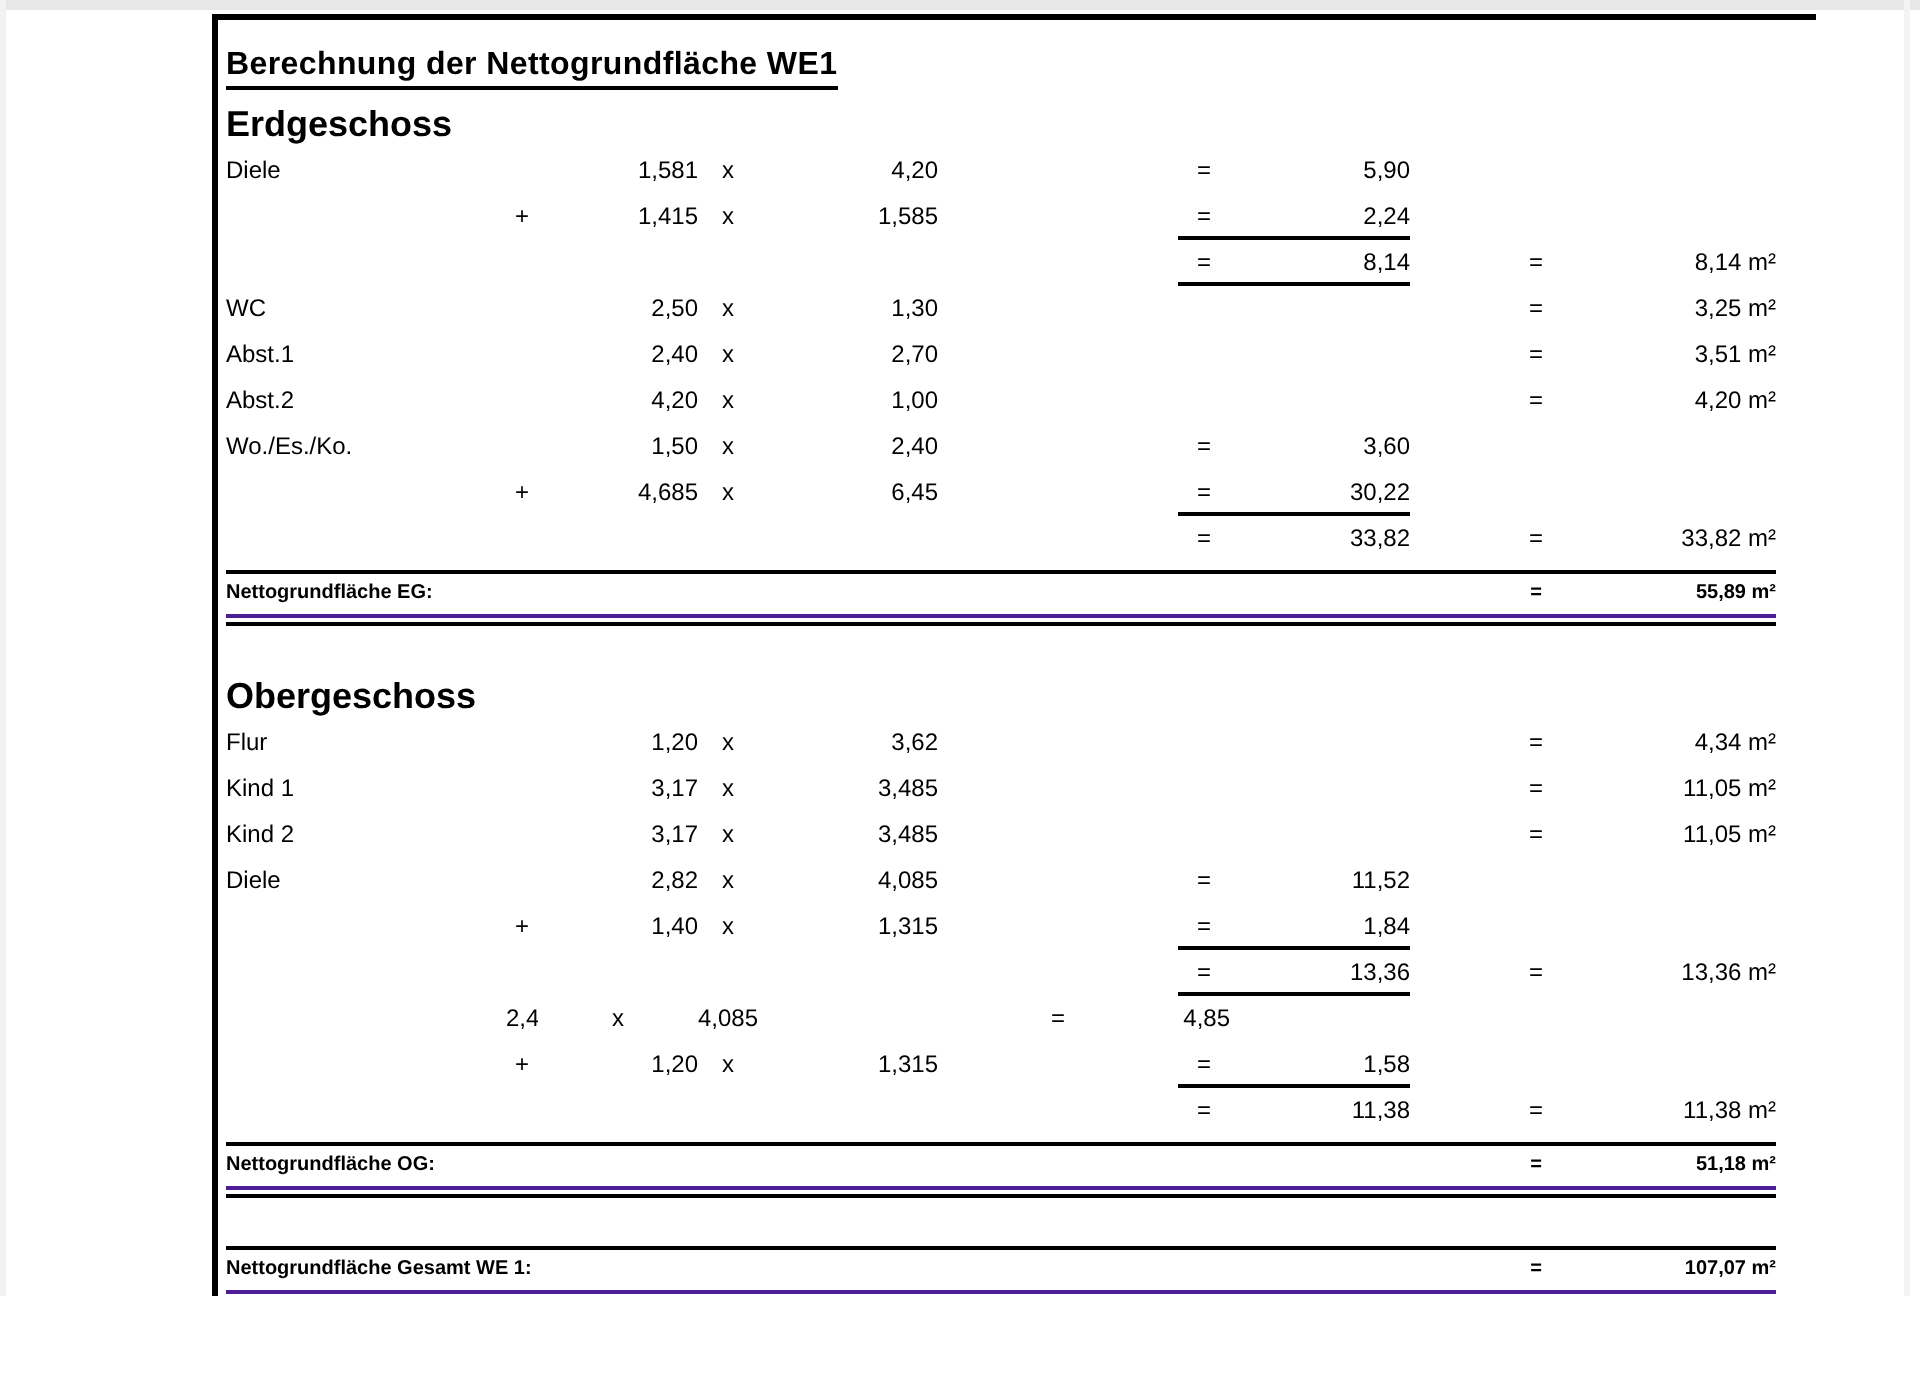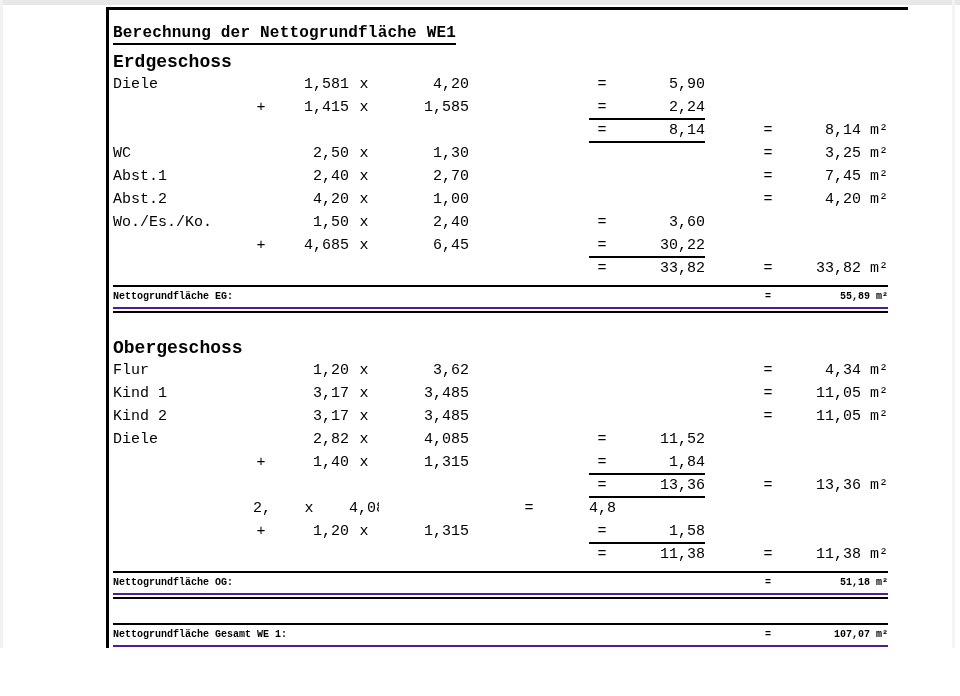--- a/index.html
+++ b/index.html
@@ -3,21 +3,21 @@
 <meta charset="utf-8">
 <style>
   * { box-sizing: border-box; margin: 0; padding: 0; }
   html, body { width: 960px; height: 696px; }
   body {
     background: #ffffff;
     font-family: "Liberation Sans", "DejaVu Sans", sans-serif;
     color: #000;
     overflow: hidden;
   }
-  .viewport { position: relative; width: 960px; height: 648px; background: #fff; overflow: hidden; font-family: Liberation Mono, monospace; }
+  .viewport { position: relative; width: 960px; height: 648px; background: #fff; overflow: hidden; }
 
   
   .edge-top    { position: absolute; left: 0; top: 0; width: 960px; height: 5px; background: #e7e7e7; }
   .edge-bottom { position: absolute; left: 0; top: 689px; width: 960px; height: 7px; background: #ebebeb; }
   .edge-left   { position: absolute; left: 0; top: 0; width: 3px; height: 696px; background: #f2f2f2; }
   .edge-right  { position: absolute; left: 952px; top: 0; width: 3px; height: 696px; background: #f4f4f4; }
   .rule-top    { position: absolute; left: 108px; top: 7px; width: 800px; height: 3px; background: #000; }
   .rule-left   { position: absolute; left: 106px; top: 7px; width: 3px; height: 683px; background: #000; }
 
   .sheet { position: absolute; left: 113px; top: 24px; width: 775px; }
@@ -32,21 +32,21 @@
     margin-bottom: 6px;
     white-space: nowrap;
   }
 
   .heading { font-weight: bold; font-size: 18px; line-height: 23px; }
 
   .row {
     display: grid;
     grid-template-columns: 140px 16px 80px 30px 90px 120px 26px 90px 50px 26px 107px;
     height: 23px;
-    font-size: 15px;
+    font-size: 12px;
   }
   .c     { line-height: 22px; white-space: nowrap; overflow: hidden; }
   .label { text-align: left; }
   .plus  { text-align: center; }
   .num   { text-align: right; }
   .op    { text-align: center; }
   .eq    { text-align: center; }
   .uline { border-bottom: 2px solid #000; }
 
   .total-row {
@@ -139,21 +139,21 @@
             <span class="c label">Abst.1</span>
             <span class="c plus"></span>
             <span class="c num">2,40</span>
             <span class="c op">x</span>
             <span class="c num">2,70</span>
             <span class="c sp"></span>
             <span class="c eq"></span>
             <span class="c num"></span>
             <span class="c sp"></span>
             <span class="c eq">=</span>
-            <span class="c num">7,45 m²</span>
+            <span class="c num">3,51 m²</span>
           </div>
           <div class="row">
             <span class="c label">Abst.2</span>
             <span class="c plus"></span>
             <span class="c num">4,20</span>
             <span class="c op">x</span>
             <span class="c num">1,00</span>
             <span class="c sp"></span>
             <span class="c eq"></span>
             <span class="c num"></span>

